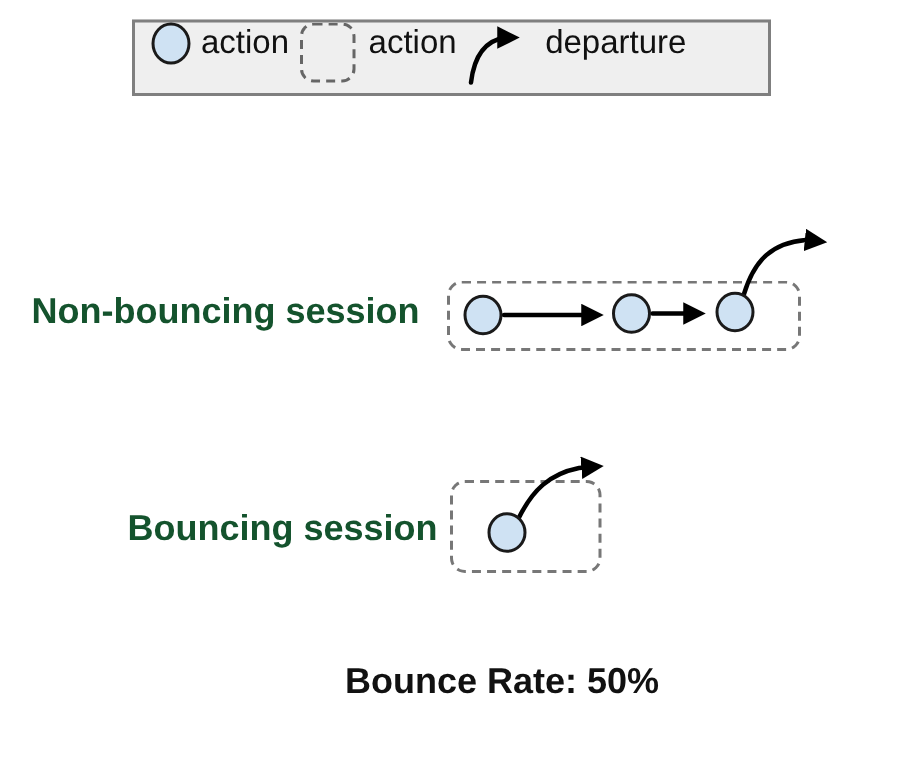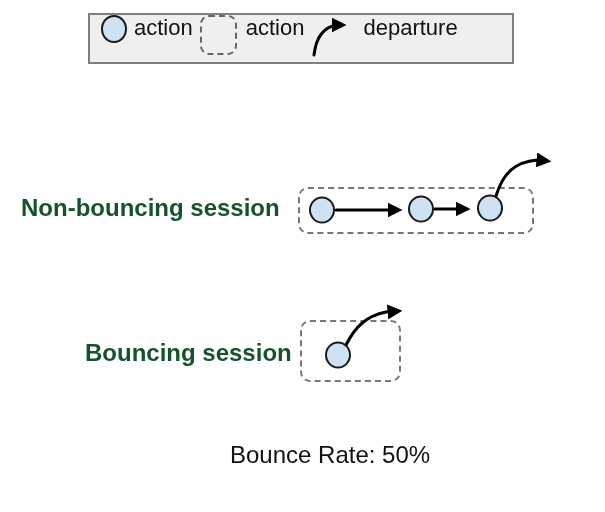--- a/index.html
+++ b/index.html
@@ -69,21 +69,21 @@
     color: #14532d;
     white-space: nowrap;
   }
   .label-nonbouncing { left: 21px; top: 194px; }
   .label-bouncing    { left: 85px; top: 339px; }
   .footer-text {
     position: absolute;
     left: 230px;
     top: 441px;
     font-size: 24px;
-    font-weight: normal;
+    font-weight: bold;
     color: #111111;
     white-space: nowrap;
   }
 
   
   .dashed-box {
     position: absolute;
     border: 2px dashed #777777;
     border-radius: 10px;
     box-sizing: border-box;

